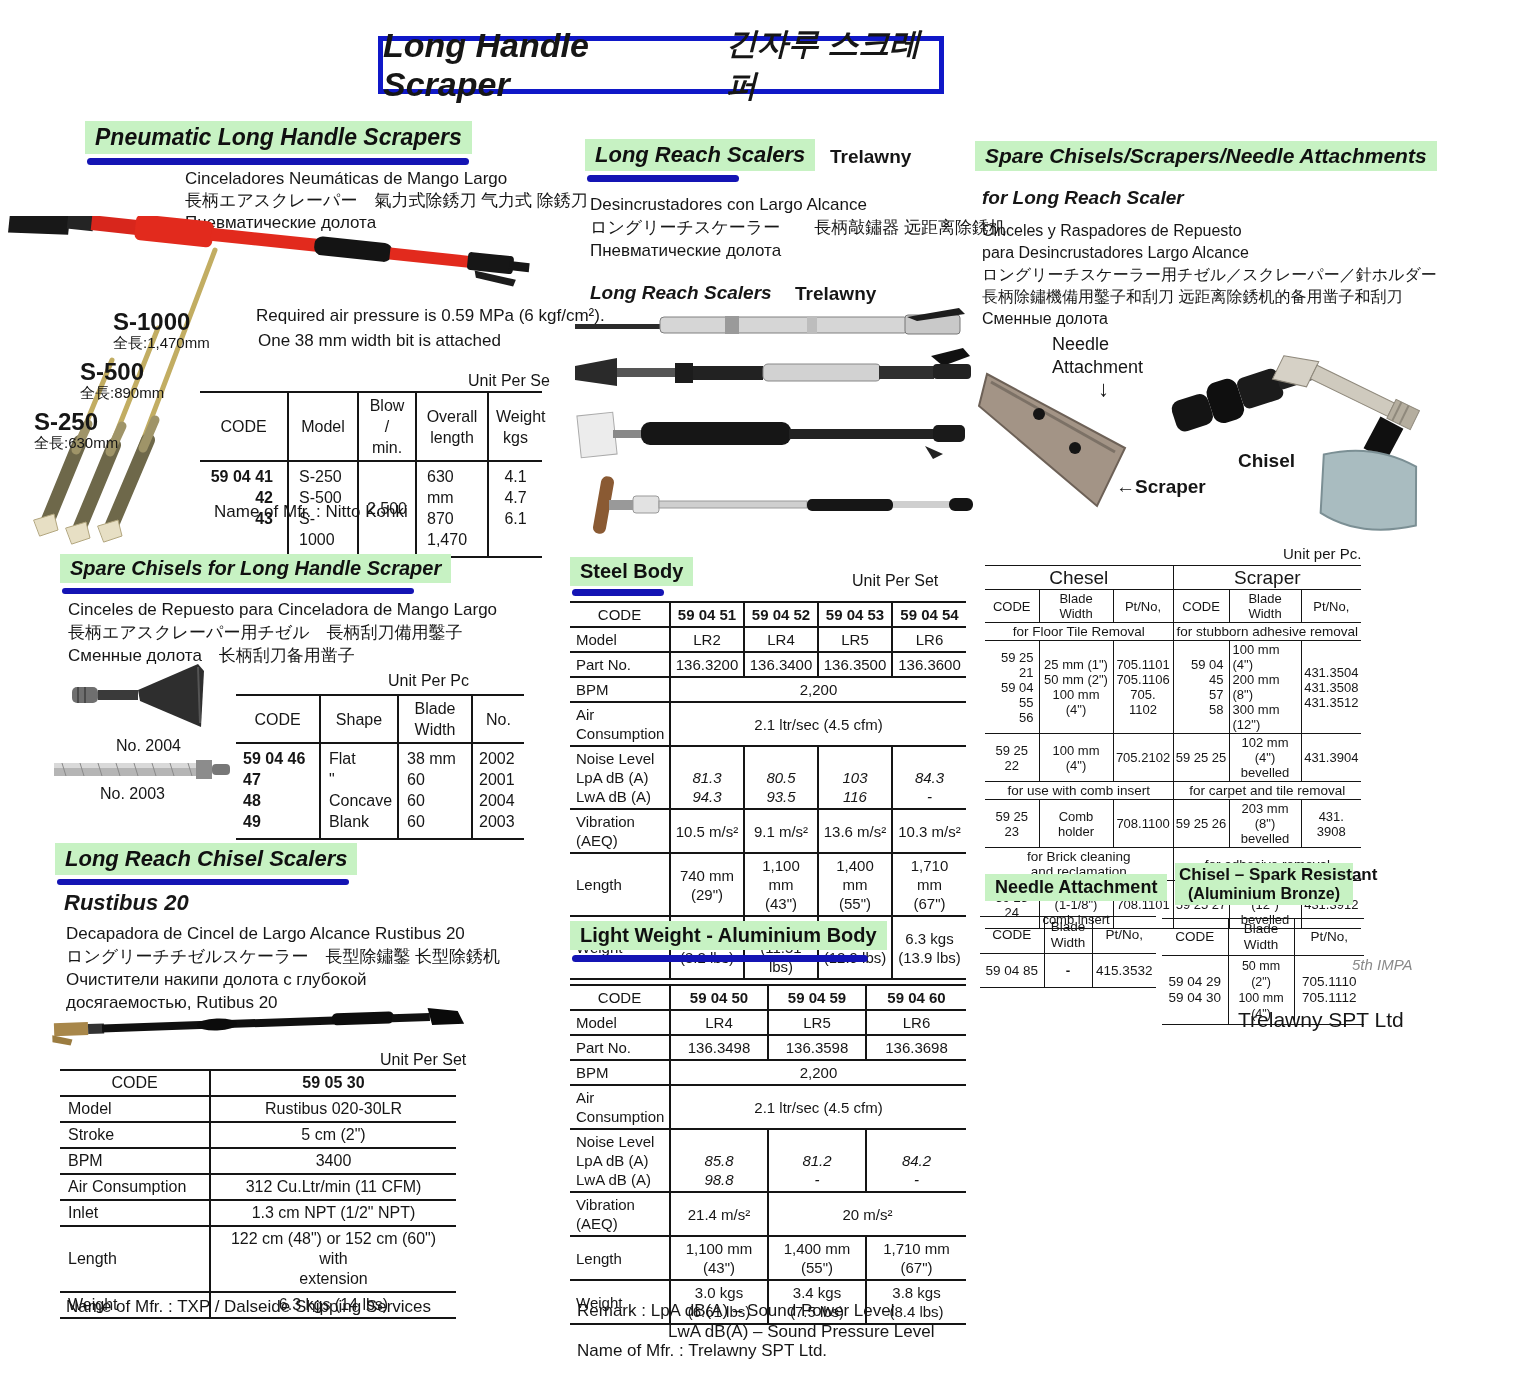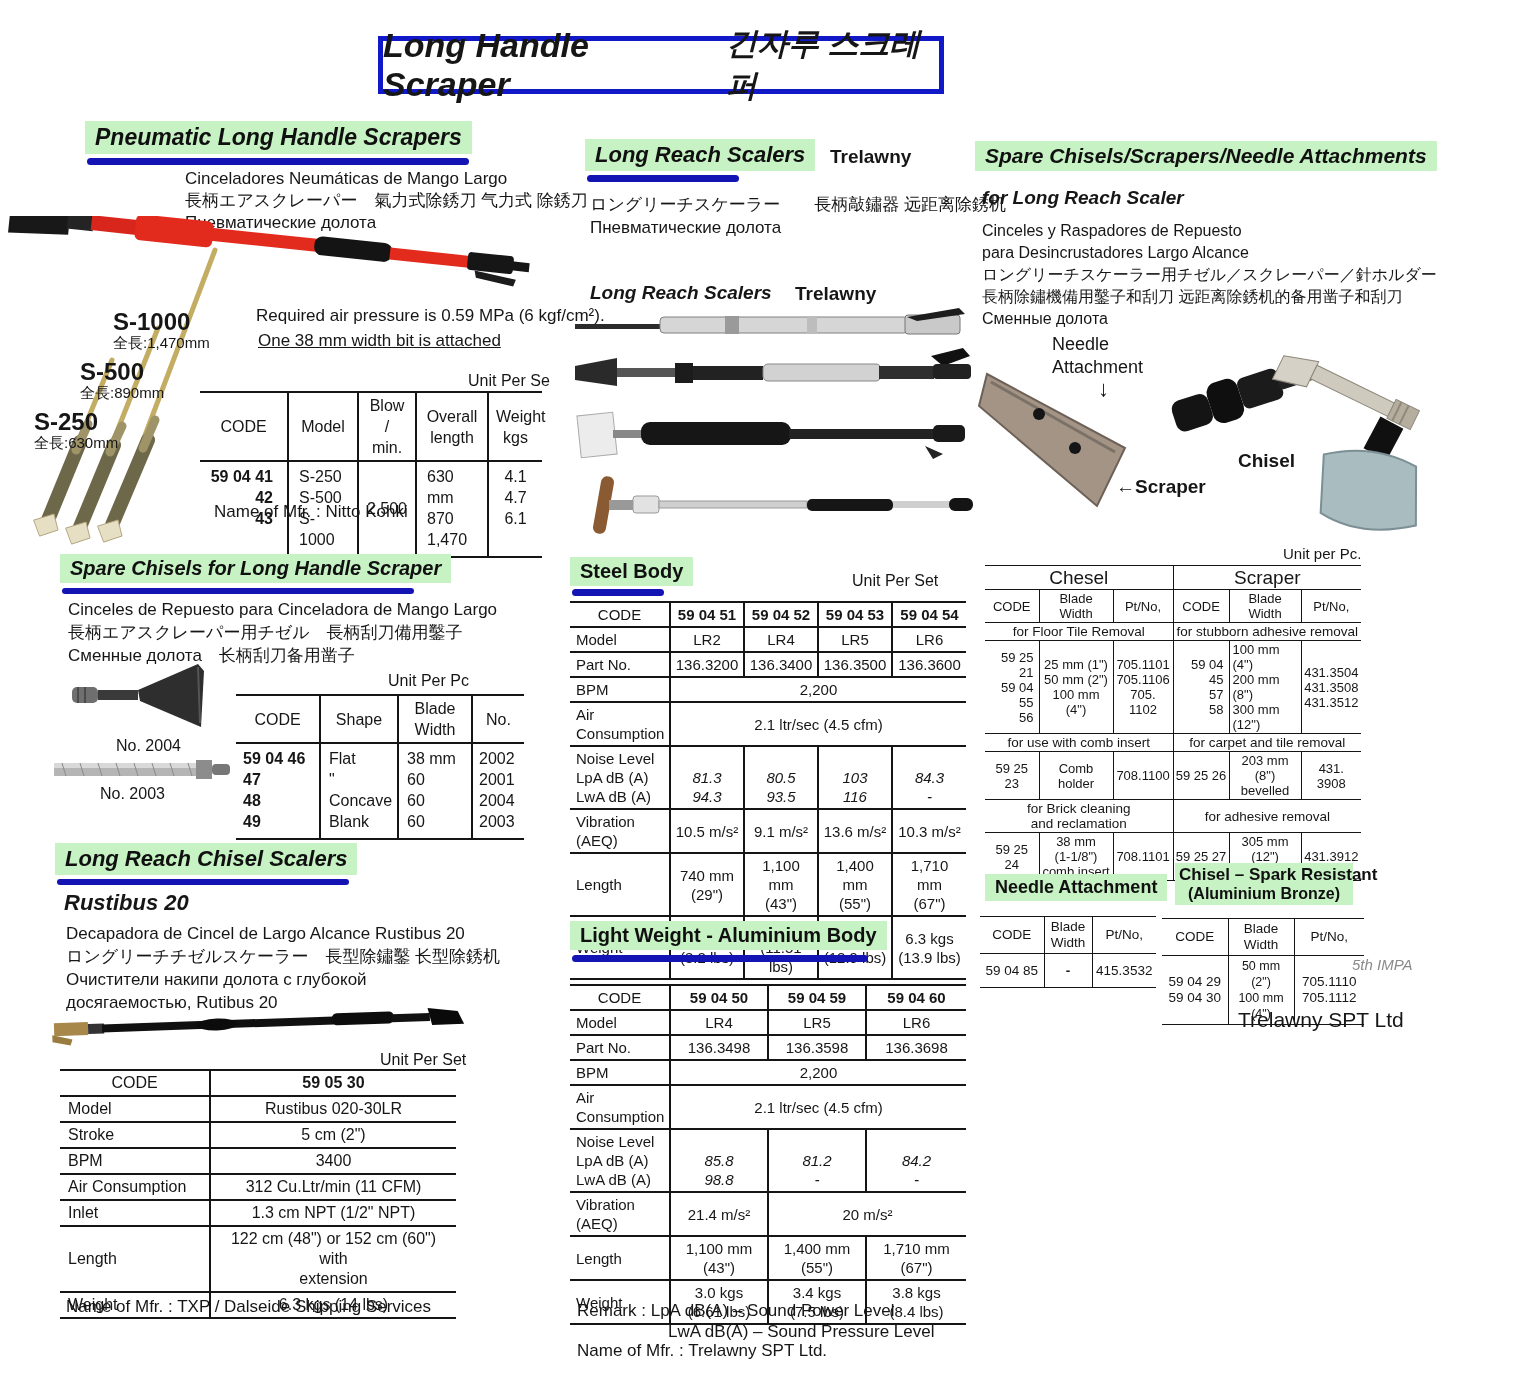--- a/index.html
+++ b/index.html
@@ -105,21 +105,21 @@
 <div class="abs" style="left:80px; top:360px;">
   <div class="b" style="font-size:24px; line-height:24px;">S-500</div>
   <div style="font-size:15px;">全長:890mm</div>
 </div>
 <div class="abs" style="left:34px; top:410px;">
   <div class="b" style="font-size:24px; line-height:24px;">S-250</div>
   <div style="font-size:15px;">全長:630mm</div>
 </div>
 
 <div class="abs" style="left:256px; top:306px; font-size:17px;">Required air pressure is 0.59 MPa (6 kgf/cm²).</div>
-<div class="abs" style="left:258px; top:331px; font-size:17px;text-decoration:underline;">One 38 mm  width bit is attached</div>
+<div class="abs" style="left:258px; top:331px; font-size:17px;">One 38 mm  width bit is attached</div>
 
 <div class="abs" style="left:468px; top:372px; font-size:16px;">Unit Per Se</div>
 
 <table class="abs t-pneu" style="left:200px; top:391px; width:342px;">
   <colgroup>
       <col style="width:88px">
       <col style="width:70px">
       <col style="width:58px">
       <col style="width:72px">
       <col style="width:54px">
@@ -299,20 +299,21 @@
       </tr>
   </tbody>
 </table>
 <div class="abs" style="left:66px; top:1297px; font-size:17px;">Name of Mfr. : TXP / Dalseide Shipping Services</div>
 
 <div class="abs ghead" style="left:585px; top:139px; font-size:22px;">Long Reach Scalers</div>
 <div class="abs bluebar" style="left:587px; top:175px; width:152px;"></div>
 <div class="abs b" style="left:830px; top:146px; font-size:19px;">Trelawny</div>
 
 <div class="abs" style="left:590px; top:193px; font-size:17px; line-height:23px;">
+  <div>Desincrustadores con Largo Alcance</div>
   <div>ロングリーチスケーラー　　長柄敲鏽器 远距离除銹机</div>
   <div>Пневматические долота</div>
 </div>
 
 <div class="abs b i" style="left:590px; top:282px; font-size:19px;">Long Reach Scalers</div>
 <div class="abs b" style="left:795px; top:283px; font-size:19px;">Trelawny</div>
 
 <svg class="abs" style="left:575px; top:308px;" width="400" height="235" viewBox="0 0 400 235">
   <rect x="0" y="16" width="85" height="5" fill="#2b2b2b"></rect>
   <rect x="85" y="9" width="248" height="16" rx="4" fill="#d6d6d6" stroke="#808080"></rect>
@@ -600,20 +601,29 @@
 57
 58</td>
       <td class="pre" style="text-align:left; padding-left:3px;">100 mm (4")
 200 mm (8")
 300 mm (12")</td>
       <td class="pre">431.3504
 431.3508
 431.3512</td>
     </tr>
     <tr>
+      <td>59 25 22</td>
+      <td>100 mm (4")</td>
+      <td>705.2102</td>
+      <td>59 25 25</td>
+      <td class="pre">102 mm (4")
+bevelled</td>
+      <td>431.3904</td>
+    </tr>
+    <tr>
       <td colspan="3" class="sp">for use with comb insert</td>
       <td colspan="3" class="sp">for carpet and tile removal</td>
     </tr>
     <tr>
       <td>59 25 23</td>
       <td class="pre">Comb
 holder</td>
       <td>708.1100</td>
       <td>59 25 26</td>
       <td class="pre">203 mm (8")

